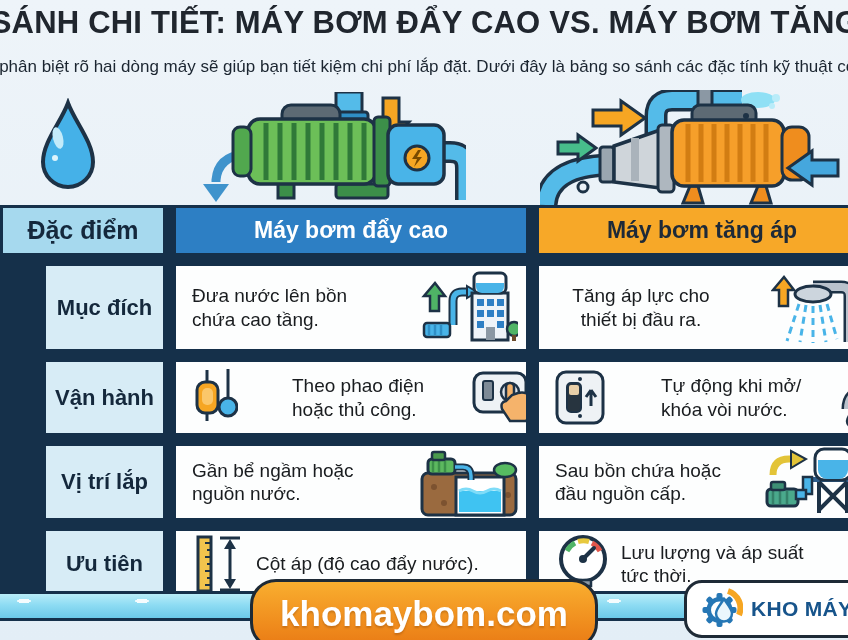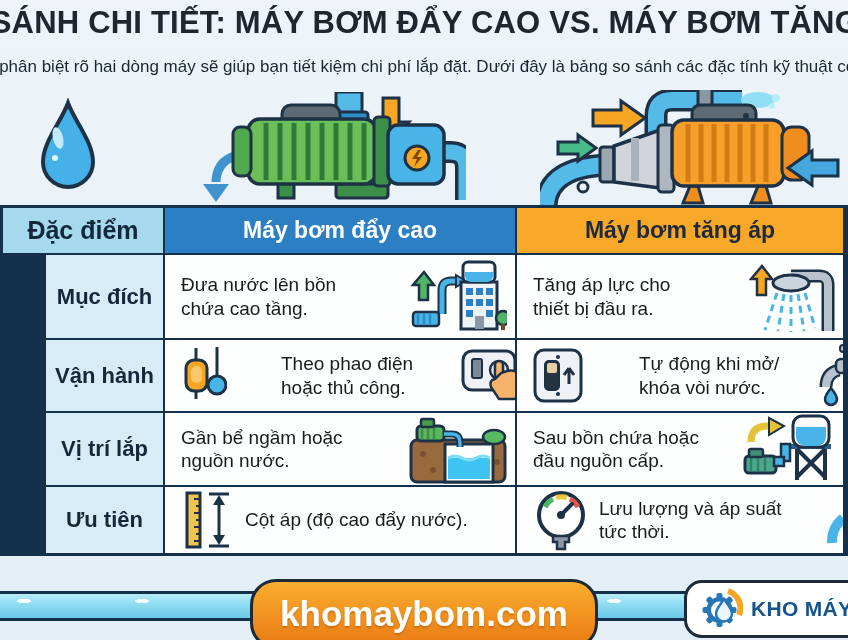--- a/index.html
+++ b/index.html
@@ -19,30 +19,30 @@
   .illu{position:absolute;}
   #drop-illu{left:36px;top:98px;}
   #pump-left{left:186px;top:92px;}
   #pump-right{left:540px;top:90px;}
 
   
   .cmp-table{
     position:absolute;top:205px;left:0;width:848px;box-sizing:border-box;
     border:3px solid #15304a;background:#15304a;
     display:grid;grid-template-columns:160px 350px 326px;
-    grid-template-rows:45px 83px 71px 72px 66px;gap:2px;
+    grid-template-rows:45px 83px 71px 72px 66px;gap:13px;
   }
   .cell{display:flex;align-items:center;box-sizing:border-box;}
   .hd-feature{background:#a6d9ee;justify-content:center;font-size:25px;font-weight:700;color:#14283c;}
   .hd-left{background:#2d7fc4;justify-content:center;font-size:23px;font-weight:700;color:#ffffff;}
   .hd-right{background:#f7a828;justify-content:center;font-size:23px;font-weight:700;color:#1e2a38;}
   .lbl{background:#d7ecf6;justify-content:center;font-size:22px;font-weight:700;color:#14283c;margin-left:43px;}
   .ct{background:#fdfefe;gap:10px;padding:0 8px 0 16px;font-size:19px;font-weight:400;color:#191c1f;line-height:1.22;overflow:hidden;position:relative;}
   .txt{flex:0 0 auto;}
-  .w160{max-width:160px;margin-left:44px;} .w170{max-width:172px;} .w185{max-width:188px;} .w200{max-width:205px;}
+  .w160{max-width:160px;margin-left:44px;} .w170{max-width:172px;text-align:center;} .w185{max-width:188px;} .w200{max-width:205px;}
   .spacer{flex:1;}
   .icn{flex:0 0 auto;display:block;}
   .speedo{margin-right:-30px;}
 
   
   .pipe{
     position:absolute;left:0;top:591px;width:848px;height:24px;
     background:
       radial-gradient(ellipse 11px 4px at 24px 7px, rgba(255,255,255,.9) 60%, transparent 62%),
       linear-gradient(180deg,#b8ecf8 0%,#8edcf3 45%,#6cc9e8 100%);

